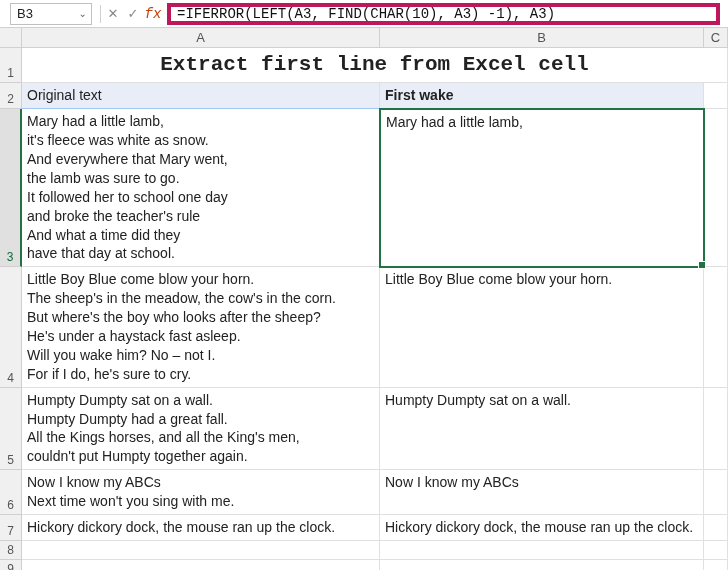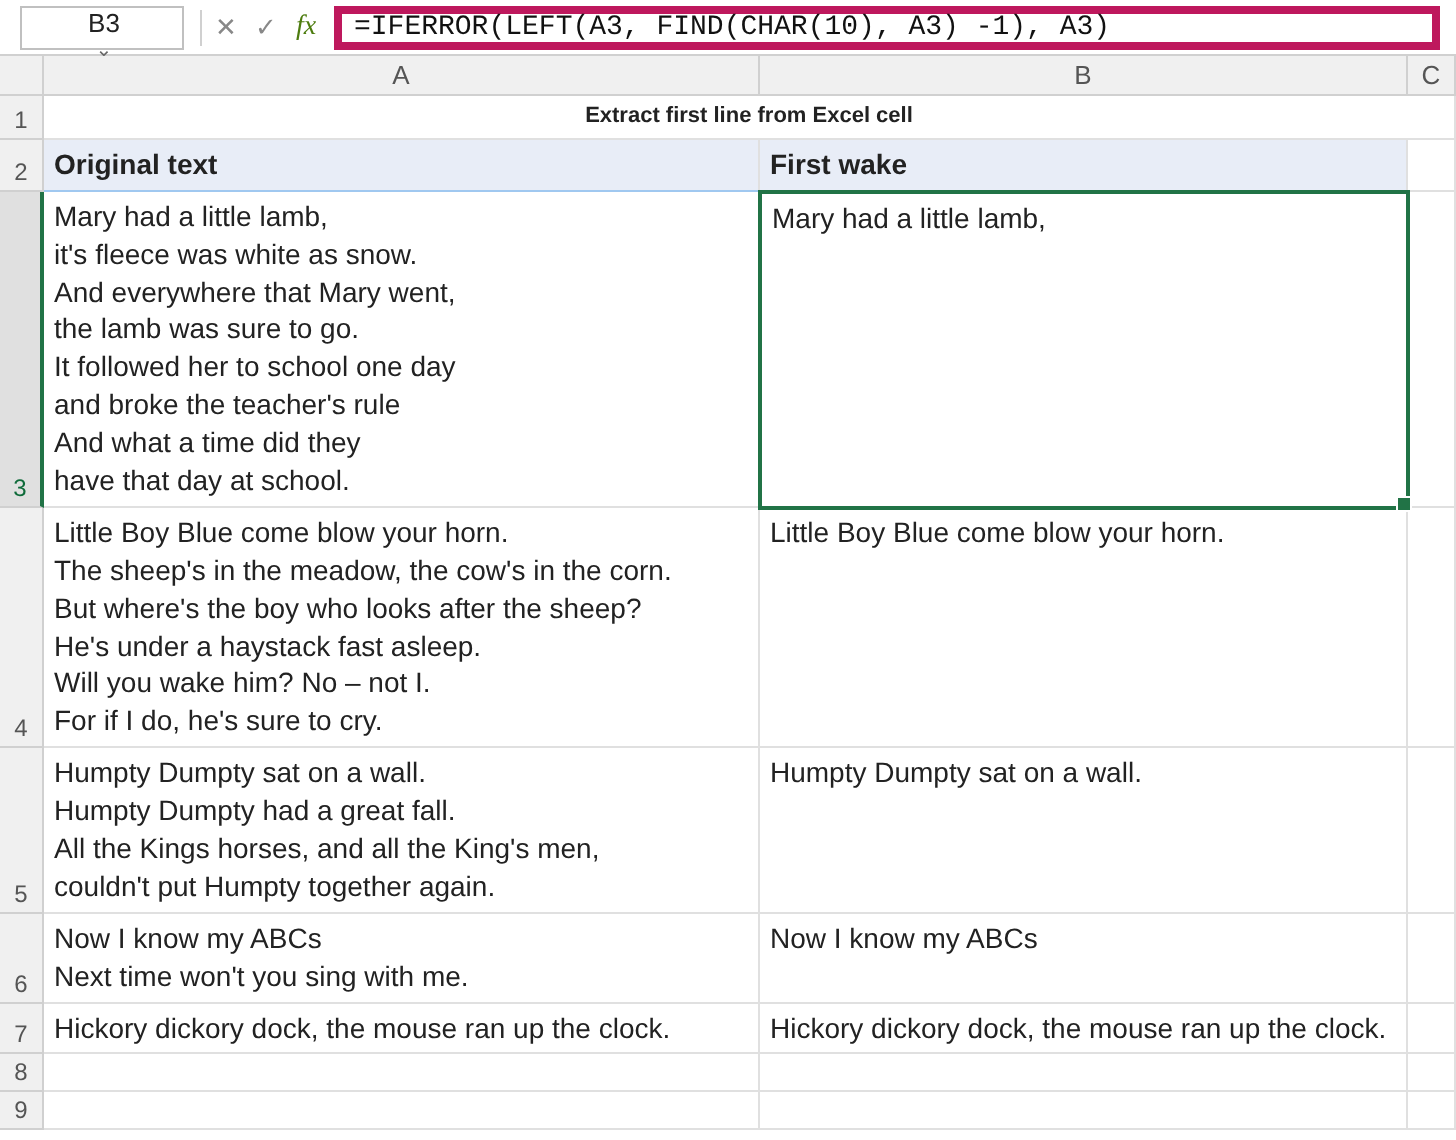--- a/index.html
+++ b/index.html
@@ -22,21 +22,20 @@
     width: 82px;
     height: 22px;
     margin: 0 6px 0 10px;
     display: flex;
     align-items: center;
     justify-content: space-between;
     padding: 0 4px 0 6px;
     border: 1px solid #c0c0c0;
     background: #fff;
     font-size: 13px;
-    flex-direction: column;
   }
   .name-box .chev {
     font-size: 10px;
     color: #666;
   }
   .fb-sep {
     width: 1px;
     height: 18px;
     background: #d0d0d0;
     margin: 0 2px;
@@ -45,22 +44,22 @@
     width: 20px;
     height: 20px;
     display: flex;
     align-items: center;
     justify-content: center;
     color: #888;
     font-size: 13px;
   }
   .fb-btn.fx {
     font-style: italic;
-    font-family: Liberation Serif, serif;
-    color: #4d7c0f;
+    font-family: Liberation Mono, monospace;
+    color: #c2410c;
     font-size: 14px;
   }
   .formula-input {
     flex: 1;
     height: 22px;
     margin: 0 8px 0 4px;
     padding: 0 6px;
     display: flex;
     align-items: center;
     border: 4px solid #be185d;
@@ -147,24 +146,24 @@
   <div class="formula-input">=IFERROR(LEFT(A3, FIND(CHAR(10), A3) -1), A3)</div>
 </div>
 
 <div class="grid">
   <div class="corner"></div>
   <div class="col-h">A</div>
   <div class="col-h">B</div>
   <div class="col-h">C</div>
 
   <div class="row-h">1</div>
-  <div class="cell span title-row" style="grid-column:2/span 3; text-align:center; font-weight:600; font-size:11px;">Extract first line from Excel cell</div>
+  <div class="cell span title-row" style="grid-column:2/span 3; text-align:center; font-weight:600; font-size:21px;font-family:Liberation Mono, monospace;">Extract first line from Excel cell</div>
 
   <div class="row-h">2</div>
-  <div class="cell" style="font-weight:700;background:#e8edf7;border-bottom:1px solid #a0c8f0;">Original text</div>
+  <div class="cell" style="font-weight:400;background:#e8edf7;border-bottom:1px solid #a0c8f0;">Original text</div>
   <div class="cell" style="font-weight:600;background:#e8edf7;border-bottom:1px solid #a0c8f0;">First wake</div>
   <div class="cell" style="background:#fff;"></div>
 
   <div class="row-h sel">3</div>
   <div class="cell">Mary had a little lamb,
 it's fleece was white as snow.
 And everywhere that Mary went,
 the lamb was sure to go.
 It followed her to school one day
 and broke the teacher's rule

